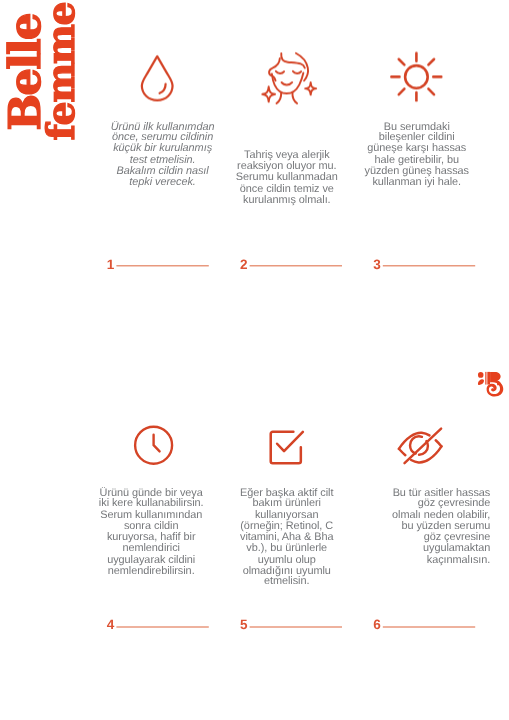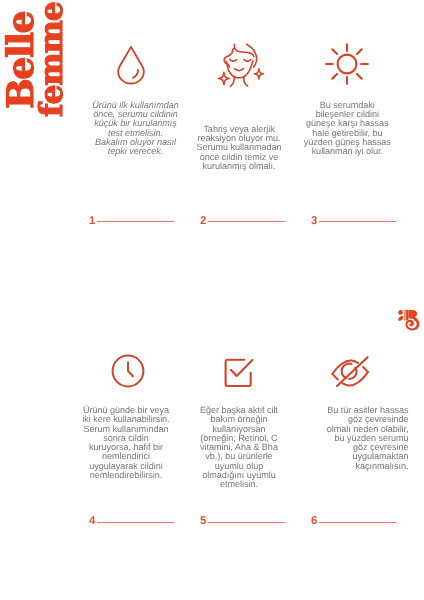--- a/index.html
+++ b/index.html
@@ -54,21 +54,21 @@
   </div>
 
 
   <div class="col" style="left:74.5px;top:0;">
     <div class="icon-wrap" style="top:45px;">
       <svg width="30" height="40" viewBox="0 0 30 40" fill="none" aria-hidden="true">
         <path d="M15 1.9 L7.4 15.0 C4.3 20.3 2.2 22.9 2.2 26.4 C2.2 33.4 7.9 38.5 15 38.5 C22.1 38.5 27.8 33.4 27.8 26.4 C27.8 22.9 25.7 20.3 22.6 15.0 Z" stroke="#d44426" stroke-width="1.85" stroke-linecap="round" stroke-linejoin="round"></path>
         <path d="M22.0 25.0 C22.0 28.8 19.8 31.6 17.0 32.7" stroke="#d44426" stroke-width="1.85" stroke-linecap="round" fill="none"></path>
       </svg>
     </div>
-    <div class="desc" style="top:100.8px;left:5px;font-style:italic;"><span>Ürünü ilk kullanımdan</span><br><span>önce, serumu cildinin</span><br><span>küçük bir kurulanmış</span><br><span>test etmelisin.</span><br><span>Bakalım oluyor nasıl</span><br><span>tepki verecek.</span></div>
+    <div class="desc" style="top:100.8px;left:5px;font-style:italic;"><span>Ürünü ilk kullanımdan</span><br><span>önce, serumu cildinin</span><br><span>küçük bir kurulanmış</span><br><span>test etmelisin.</span><br><span>Bakalım cildin nasıl</span><br><span>tepki verecek.</span></div>
   </div>
 
   <div class="col" style="left:184.7px;top:0;">
     <div class="icon-wrap" style="top:42px;">
       <svg width="48" height="46" viewBox="0 0 48 46" fill="none" aria-hidden="true">
         <g stroke="#d44426" stroke-width="1.6" stroke-linecap="round" stroke-linejoin="round" fill="none">
 
           <path d="M16.2 6.6 C16.0 10.8 13.7 13.2 10.1 14.6 C6.3 16.1 6.3 20.4 9.9 21.4 C11.6 22.1 12.2 23.3 12.6 25.2"></path>
           <path d="M9.6 19.6 C10.0 23.4 10.7 26.4 11.9 28.8 C14.1 33.4 17.6 35.9 21.9 35.9 C26.2 35.9 30.0 33.2 32.4 28.6 C33.9 25.7 35.0 22.4 35.8 18.8"></path>
 
@@ -102,21 +102,21 @@
           <path d="M22 34.1 V40.8"></path>
           <path d="M1.2 21 H7.9"></path>
           <path d="M36.1 21 H42.8"></path>
           <path d="M7.3 6.3 L12.0 11.0"></path>
           <path d="M32.0 31.0 L36.7 35.7"></path>
           <path d="M7.3 35.7 L12.0 31.0"></path>
           <path d="M32.0 11.0 L36.7 6.3"></path>
         </g>
       </svg>
     </div>
-    <div class="desc" style="top:100.8px;left:0.30px;"><span>Bu serumdaki</span><br><span>bileşenler cildini</span><br><span>güneşe karşı hassas</span><br><span>hale getirebilir, bu</span><br><span>yüzden güneş hassas</span><br><span>kullanman iyi olur.</span></div>
+    <div class="desc" style="top:100.8px;left:0.30px;"><span>Bu serumdaki</span><br><span>bileşenler cildini</span><br><span>güneşe karşı hassas</span><br><span>hale getirebilir, bu</span><br><span>yüzden güneş hassas</span><br><span>kullanman iyi hale.</span></div>
   </div>
 
   <div class="numrow" style="left:89px;top:215.6px;">
     <div class="num">1</div>
     <div class="rule"></div>
   </div>
   <div class="numrow" style="left:200px;top:215.6px;">
     <div class="num">2</div>
     <div class="rule"></div>
   </div>
@@ -139,21 +139,21 @@
 
   <div class="col" style="left:184.7px;top:0;">
     <div class="icon-wrap" style="top:357px;margin-left:-1.5px;">
       <svg width="32" height="32" viewBox="0 0 32 32" fill="none" aria-hidden="true">
         <g stroke="#d44426" stroke-width="2.1" stroke-linecap="round" stroke-linejoin="round" fill="none">
           <path d="M21.5 2.8 H4.3 C3.4 2.8 2.6 3.6 2.6 4.5 V27.3 C2.6 28.2 3.4 29.0 4.3 29.0 H26.0 C26.9 29.0 27.7 28.2 27.7 27.3 V15.8"></path>
           <path d="M7.9 12.8 L13.7 19.0 L29.4 2.9"></path>
         </g>
       </svg>
     </div>
-    <div class="desc" style="top:406.0px;left:-1.75px;"><span>Eğer başka aktif cilt</span><br><span>bakım örneğin</span><br><span>kullanıyorsan</span><br><span>(örneğin; Retinol, C</span><br><span>vitamini, Aha &amp; Bha</span><br><span>vb.), bu ürünlerle</span><br><span>uyumlu olup</span><br><span>olmadığını uyumlu</span><br><span>etmelisin.</span></div>
+    <div class="desc" style="top:406.0px;left:-1.75px;"><span>Eğer başka aktif cilt</span><br><span>bakım ürünleri</span><br><span>kullanıyorsan</span><br><span>(örneğin; Retinol, C</span><br><span>vitamini, Aha &amp; Bha</span><br><span>vb.), bu ürünlerle</span><br><span>uyumlu olup</span><br><span>olmadığını uyumlu</span><br><span>etmelisin.</span></div>
   </div>
 
   <div class="col" style="left:291px;top:0;">
     <div class="icon-wrap" style="top:353px;margin-left:3px;">
       <svg width="44" height="36" viewBox="0 0 44 36" fill="none" aria-hidden="true">
         <g stroke="#d44426" stroke-width="2.05" stroke-linecap="round" stroke-linejoin="round" fill="none">
 
           <path d="M4.4 21.0 C6.6 17.6 10.1 13.3 14.3 10.5 C17.3 8.5 20.5 7.3 23.5 7.6 C25.8 7.8 27.9 8.6 29.9 9.8"></path>
           <path d="M35.1 13.9 C37.2 15.8 38.9 17.7 39.9 19.0"></path>
 

